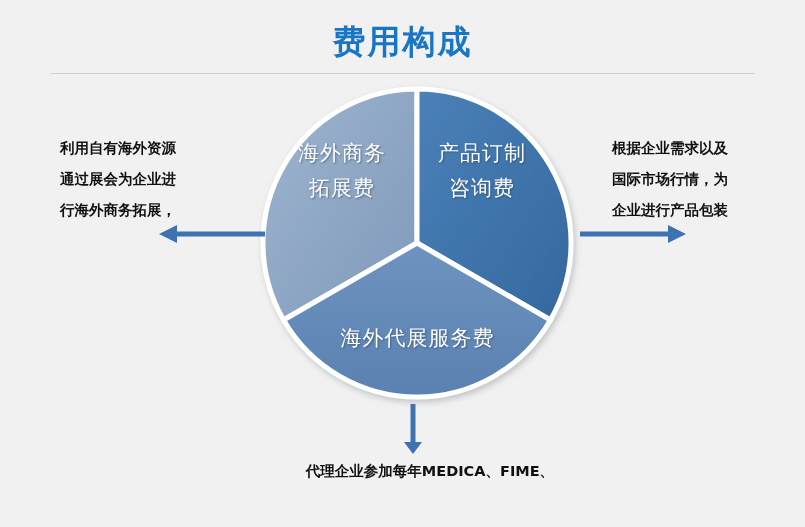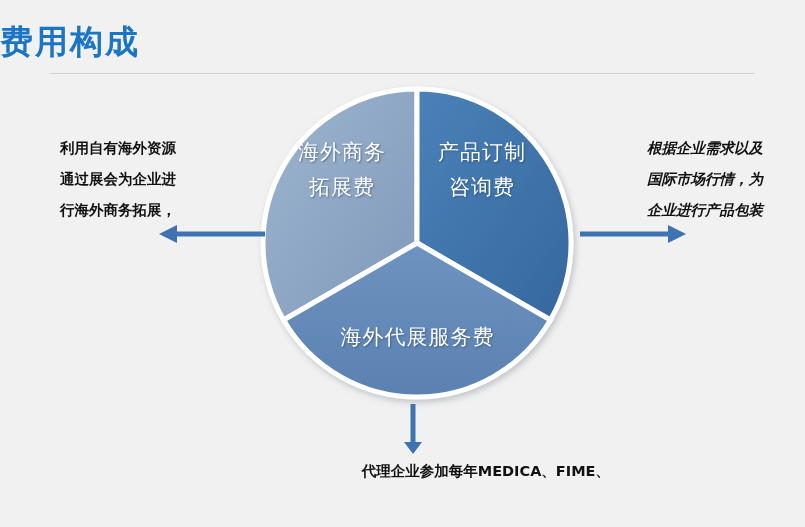--- a/index.html
+++ b/index.html
@@ -19,20 +19,21 @@
     width: 805px;
     height: 527px;
   }
 
   
   .title {
     position: absolute;
     left: 0;
     top: 22px;
     width: 805px;
+    text-align: center;
     font-size: 33px;
     font-weight: bold;
     color: #1a75c4;
     letter-spacing: 2px;
     line-height: 40px;
     white-space: nowrap;
   }
   .title-rule {
     position: absolute;
     left: 50px;
@@ -61,21 +62,21 @@
   .seg-label {
     position: absolute;
     color: #ffffff;
     font-size: 21px;
     font-weight: normal;
     line-height: 35px;
     text-align: center;
     text-shadow: 1px 1px 2px rgba(40,60,90,0.55);
     letter-spacing: 1px;
     pointer-events: none;
-    font-family: Liberation Mono, monospace;
+    font-family: Liberation Serif, serif;
   }
   .seg-label-left {
     left: 288px;
     top: 136px;
     width: 108px;
   }
   .seg-label-right {
     left: 428px;
     top: 136px;
     width: 108px;
@@ -98,28 +99,26 @@
   .callout-left {
     left: 60px;
     top: 133px;
     width: 190px;
     text-align: left;
   }
   .callout-right {
     left: 612px;
     top: 133px;
     width: 186px;
-    text-align: center;
-    font-style: italic;
   }
   .callout-bottom {
     left: 250px;
     top: 455px;
     width: 360px;
-    text-align: right;
+    text-align: center;
     line-height: 33px;
   }
 
   
   .arrow {
     position: absolute;
   }
   .arrow svg { display: block; }
   .arrow-left   { left: 155px; top: 222px; width: 110px; height: 24px; }
   .arrow-right  { left: 580px; top: 222px; width: 110px; height: 24px; }

